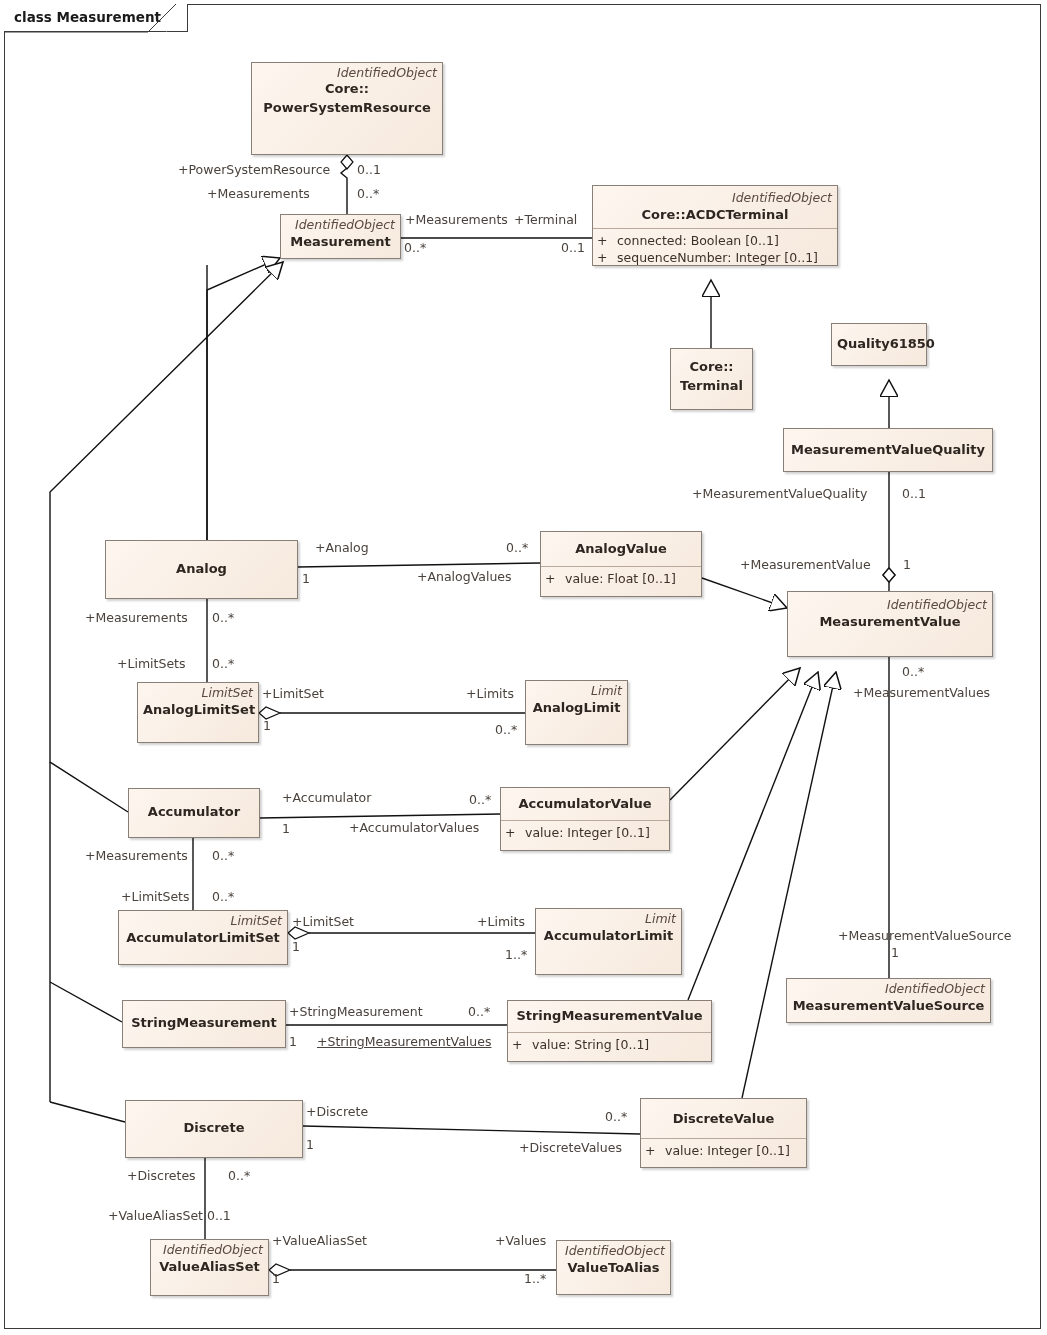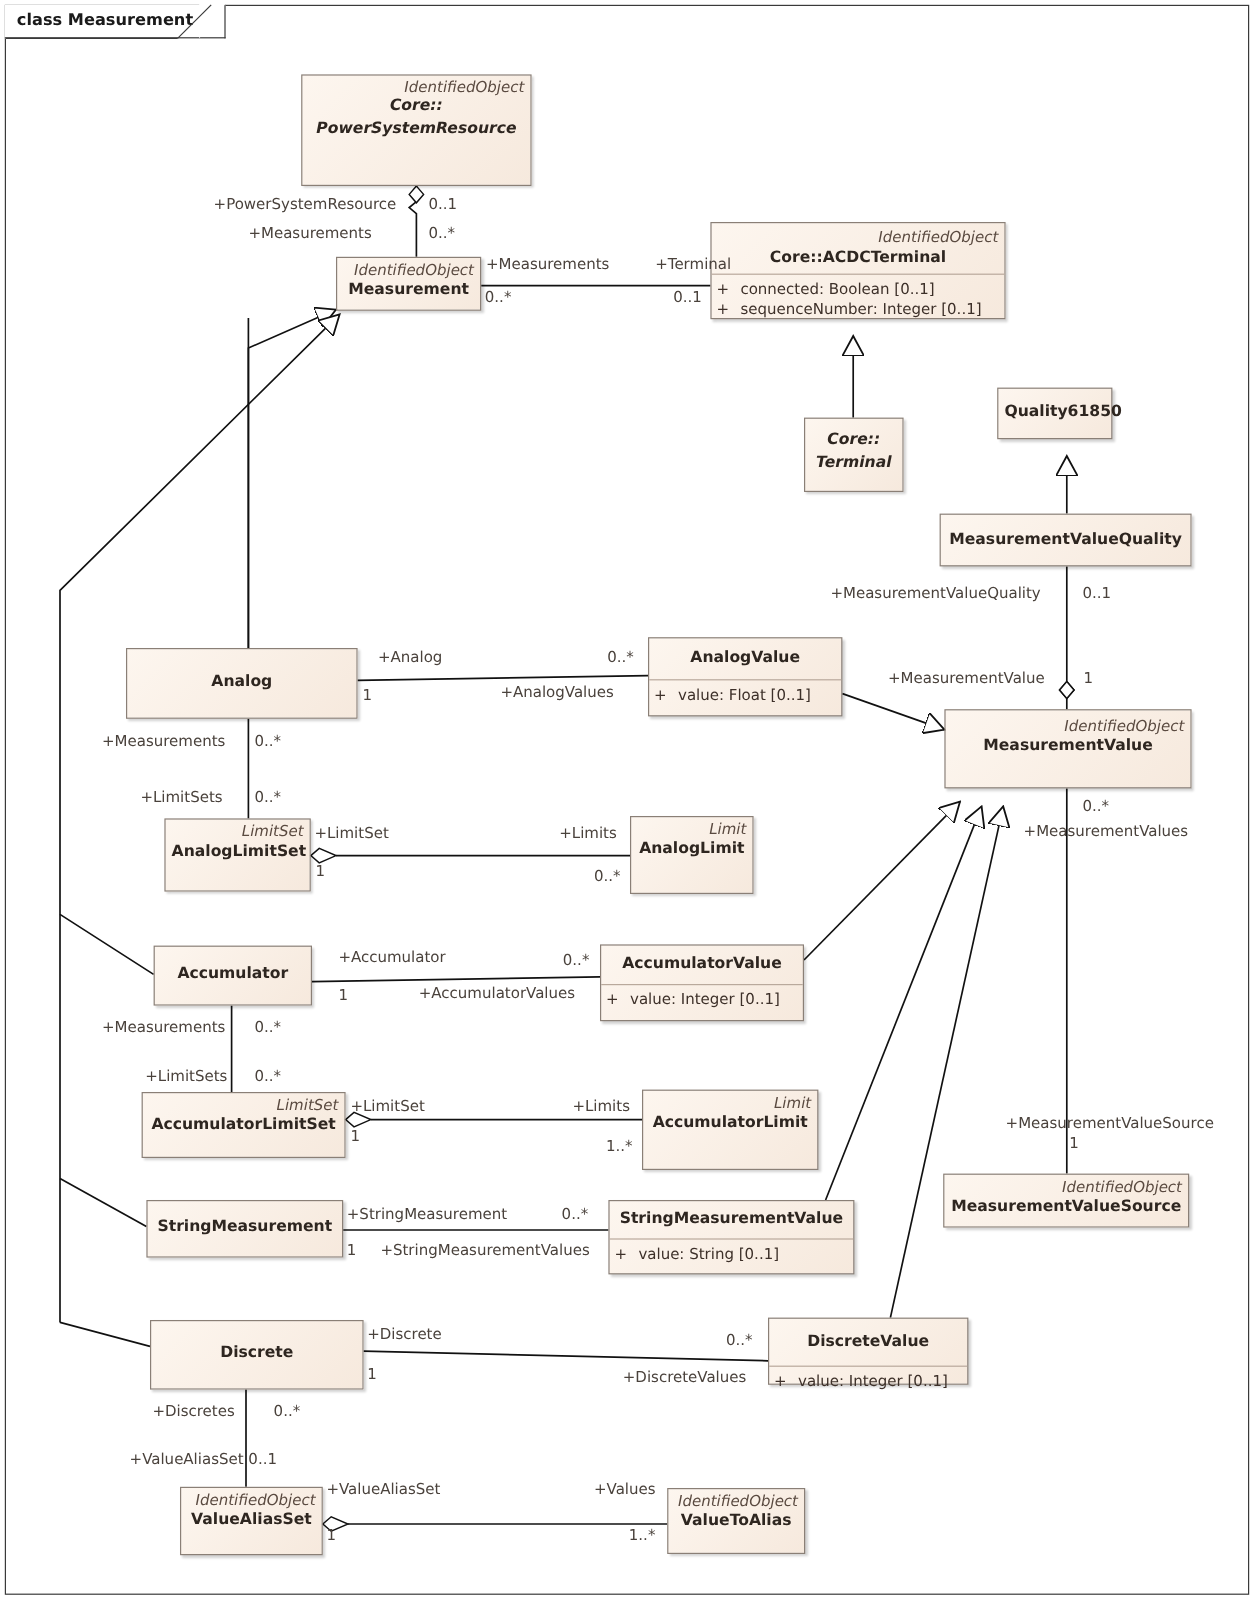--- a/index.html
+++ b/index.html
@@ -42,21 +42,21 @@
   }
   .cls .stereo{
     display:block;text-align:right;
     font-style:italic;font-size:12.5px;color:#5a4a40;
     padding:2px 5px 0 5px;line-height:15px;white-space:nowrap;
   }
   .cls .nm{
     display:block;text-align:center;font-weight:bold;font-size:13px;
     color:#2e2620;padding:1px 5px 2px 5px;line-height:17px;white-space:nowrap;
   }
-  .cls .nm.two{line-height:16px;font-style:italic;}
+  .cls .nm.two{line-height:16px;}
   .cls .hdr{padding-top:2px;padding-bottom:3px;}
   .cls .sep{height:1px;background:#b9a99c;margin:0;}
   .cls .attrs{padding:3px 4px 4px 4px;}
   .cls .attr{
     display:block;font-size:12.5px;color:#3d3029;line-height:17px;white-space:nowrap;
   }
   .cls .attr .vis{display:inline-block;width:20px;}
   
   .lbl{
     position:absolute;font-size:12.5px;color:#4a423c;white-space:nowrap;
@@ -249,21 +249,21 @@
 
   <div class="cls" style="left:786px;top:978px;width:205px;height:45px;">
     <span class="stereo">IdentifiedObject</span>
     <span class="nm">MeasurementValueSource</span>
   </div>
 
   <div class="cls" style="left:125px;top:1100px;width:178px;height:58px;">
     <span class="nm" style="padding-top:18px;">Discrete</span>
   </div>
 
-  <div class="cls" style="left:640px;top:1098px;width:167px;height:56px;">
+  <div class="cls" style="left:640px;top:1098px;width:167px;height:70px;">
     <div class="hdr">
       <span class="nm" style="padding-top:9px;padding-bottom:8px;">DiscreteValue</span>
     </div>
     <div class="sep"></div>
     <div class="attrs">
       <span class="attr"><span class="vis">+</span><span>value: Integer [0..1]</span></span>
     </div>
   </div>
 
   <div class="cls" style="left:150px;top:1239px;width:119px;height:57px;">
@@ -276,21 +276,21 @@
     <span class="nm">ValueToAlias</span>
   </div>
 
   <div class="lbl" style="left:178px;top:163px;">+PowerSystemResource</div>
   <div class="lbl" style="left:357px;top:163px;">0..1</div>
   <div class="lbl" style="left:207px;top:187px;">+Measurements</div>
   <div class="lbl" style="left:357px;top:187px;">0..*</div>
 
   <div class="lbl" style="left:405px;top:213px;">+Measurements</div>
   <div class="lbl" style="left:404px;top:241px;">0..*</div>
-  <div class="lbl" style="left:514px;top:213px;margin-left:32px;">+Terminal</div>
+  <div class="lbl" style="left:514px;top:213px;">+Terminal</div>
   <div class="lbl" style="left:561px;top:241px;">0..1</div>
 
   <div class="lbl" style="left:692px;top:487px;">+MeasurementValueQuality</div>
   <div class="lbl" style="left:902px;top:487px;">0..1</div>
 
   <div class="lbl" style="left:315px;top:541px;">+Analog</div>
   <div class="lbl" style="left:506px;top:541px;">0..*</div>
   <div class="lbl" style="left:417px;top:570px;">+AnalogValues</div>
   <div class="lbl" style="left:302px;top:572px;">1</div>
 
@@ -317,21 +317,21 @@
   <div class="lbl" style="left:121px;top:890px;">+LimitSets</div>
   <div class="lbl" style="left:212px;top:890px;">0..*</div>
 
   <div class="lbl" style="left:292px;top:915px;">+LimitSet</div>
   <div class="lbl" style="left:292px;top:940px;">1</div>
   <div class="lbl" style="left:477px;top:915px;">+Limits</div>
   <div class="lbl" style="left:505px;top:948px;">1..*</div>
 
   <div class="lbl" style="left:289px;top:1005px;">+StringMeasurement</div>
   <div class="lbl" style="left:468px;top:1005px;">0..*</div>
-  <div class="lbl" style="left:317px;top:1035px;">+StringMeasurementValues</div>
+  <div class="lbl" style="left:317px;top:1035px;text-decoration:underline;">+StringMeasurementValues</div>
   <div class="lbl" style="left:289px;top:1035px;">1</div>
 
   <div class="lbl" style="left:902px;top:665px;">0..*</div>
   <div class="lbl" style="left:853px;top:686px;">+MeasurementValues</div>
   <div class="lbl" style="left:818px;top:929px;margin-left:20px;">+MeasurementValueSource</div>
   <div class="lbl" style="left:891px;top:946px;">1</div>
 
   <div class="lbl" style="left:306px;top:1105px;">+Discrete</div>
   <div class="lbl" style="left:605px;top:1110px;">0..*</div>
   <div class="lbl" style="left:519px;top:1141px;">+DiscreteValues</div>

